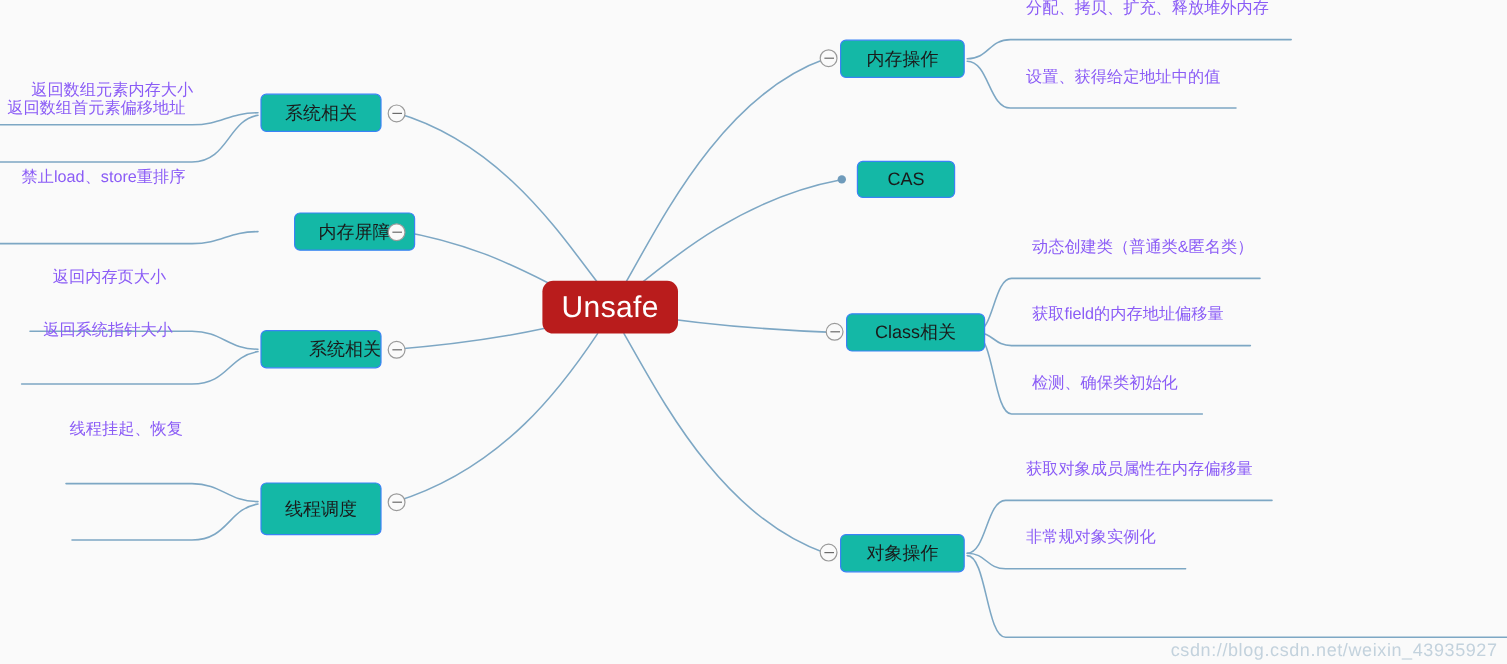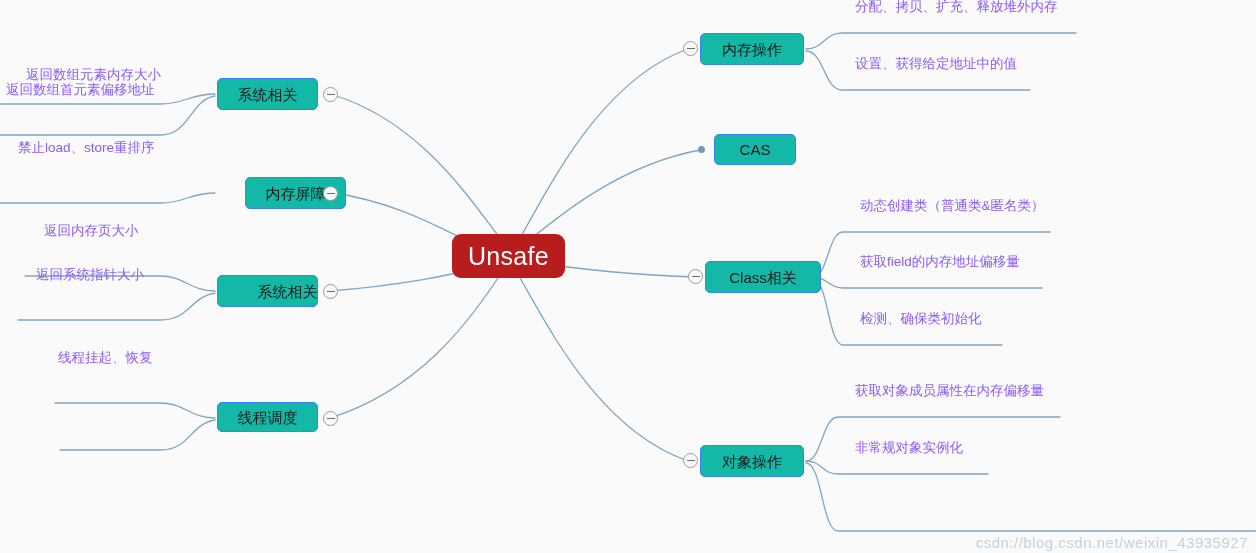--- a/index.html
+++ b/index.html
@@ -147,21 +147,21 @@
   <div class="node" style="left:217px; top:177px; width:101px; height:32px;margin-left:28px;">
     <span>内存屏障</span>
   </div>
   <div class="toggle" style="left:323px; top:186px;"></div>
 
   <div class="node" style="left:217px; top:275px; width:101px; height:32px;padding-left:40px;">
     <span>系统相关</span>
   </div>
   <div class="toggle" style="left:323px; top:284px;"></div>
 
-  <div class="node" style="left:217px; top:402px; width:101px; height:30px;">
+  <div class="node" style="left:217px; top:402px; width:101px; height:44px;">
     <span>线程调度</span>
   </div>
   <div class="toggle" style="left:323px; top:411px;"></div>
 
   <div class="toggle" style="left:683px; top:41px;"></div>
   <div class="node" style="left:700px; top:33px; width:104px; height:32px;">
     <span>内存操作</span>
   </div>
 
   <div class="dot" style="left:698px; top:146px;"></div>

